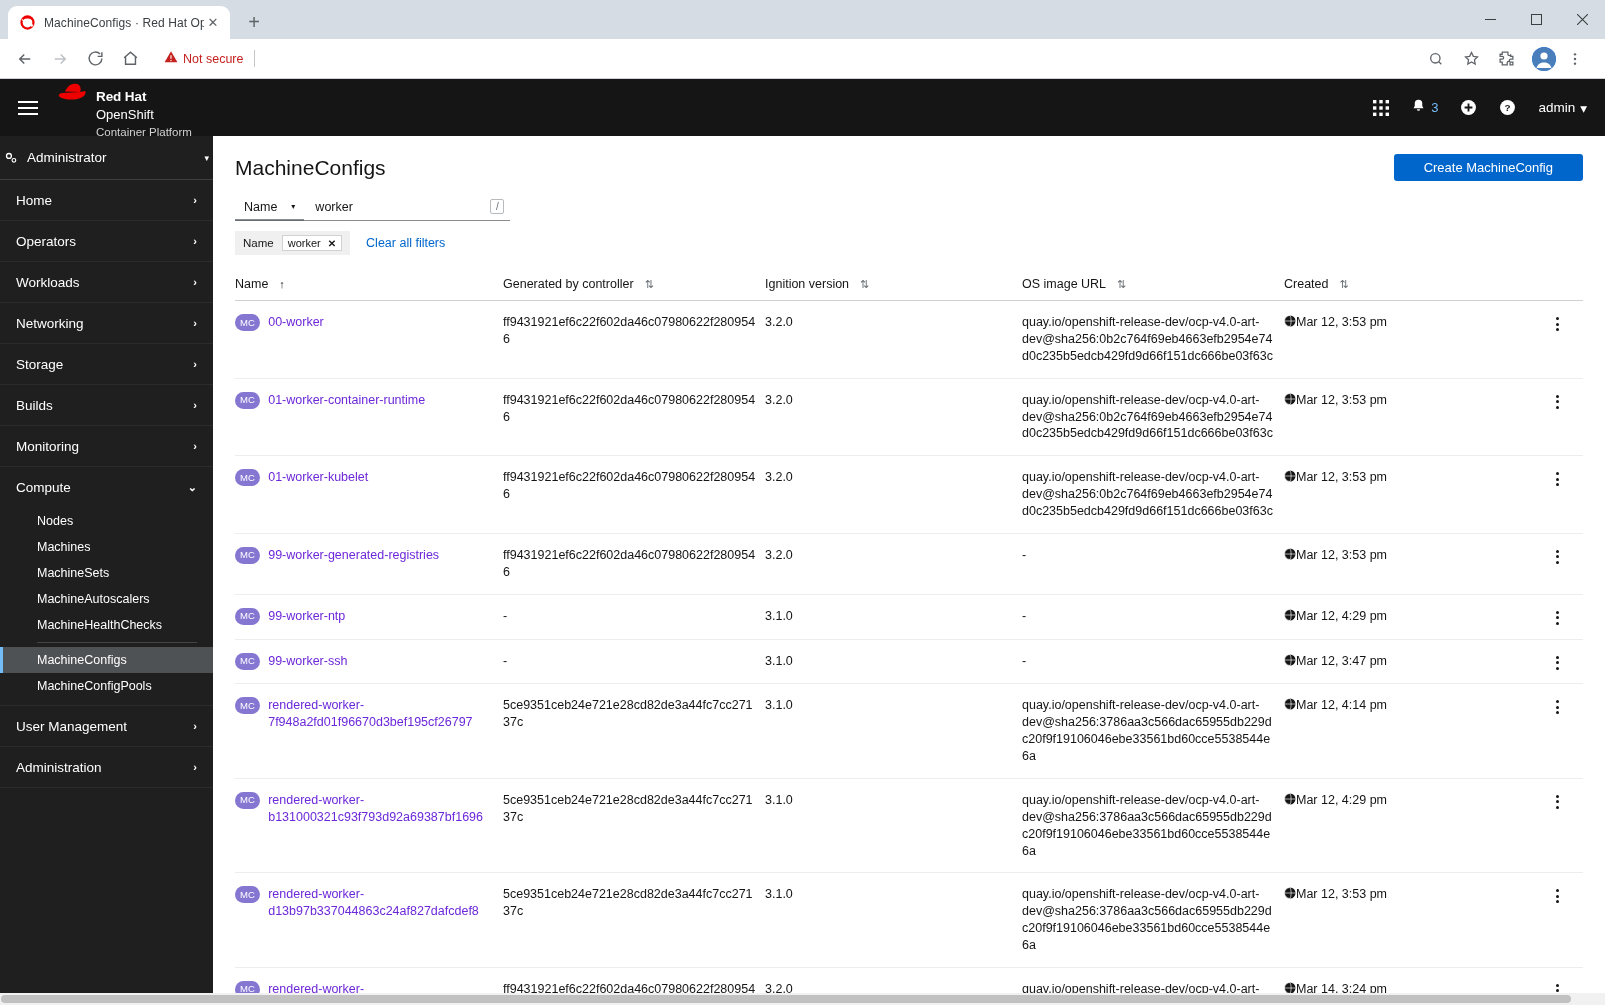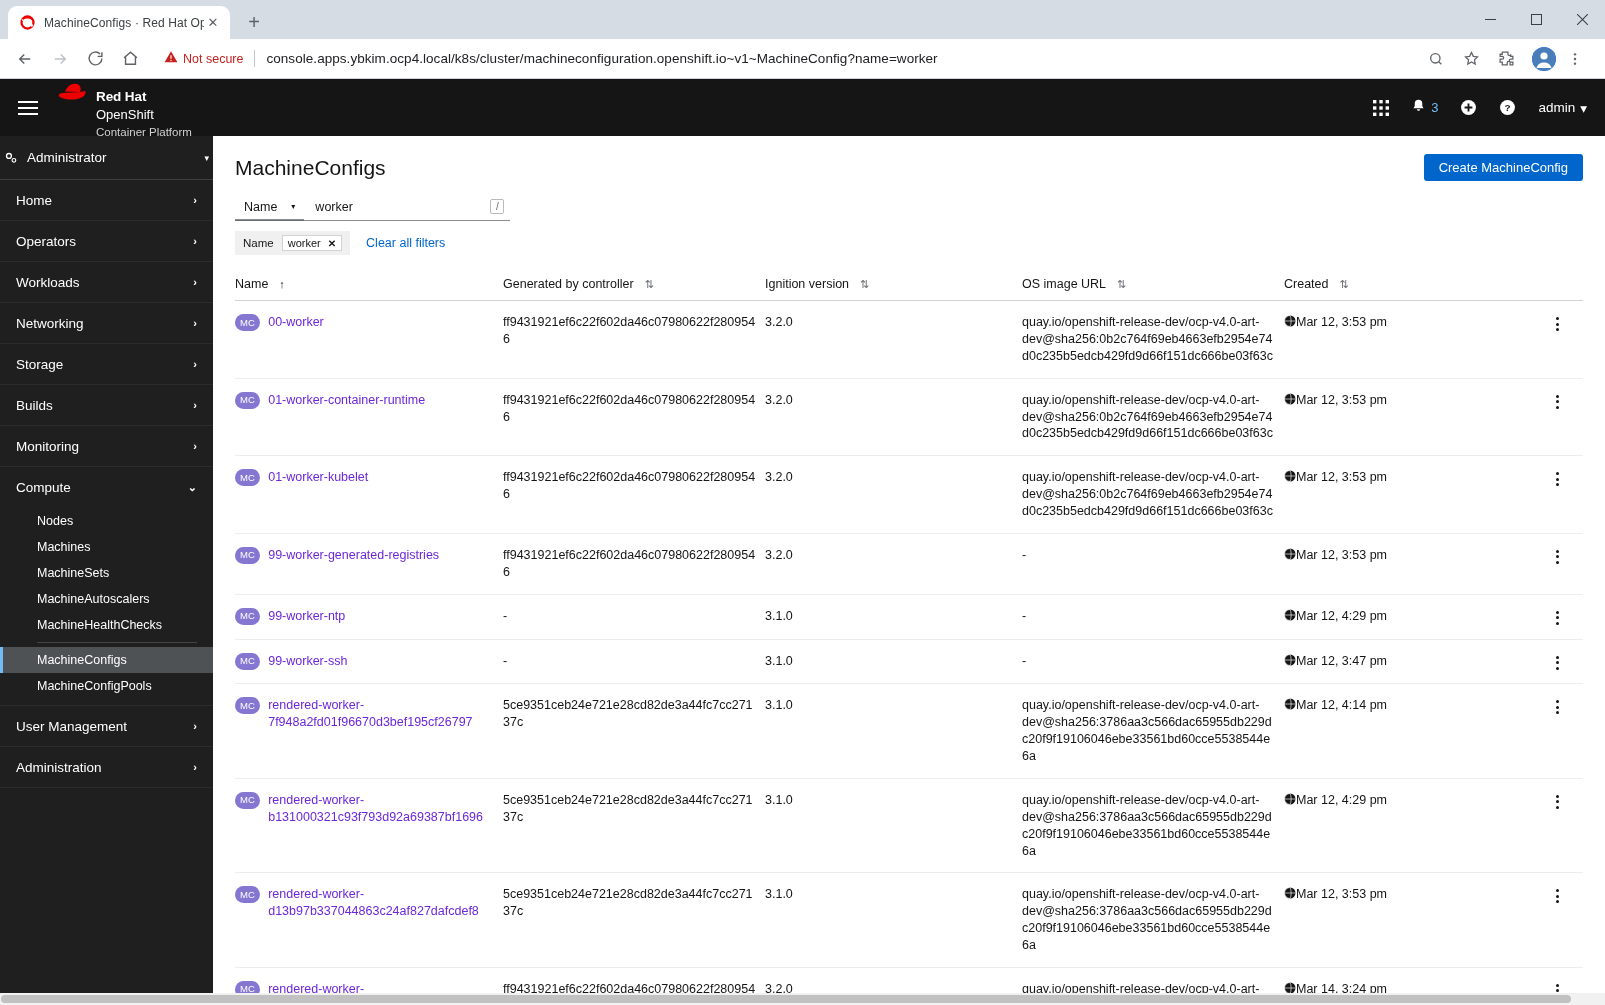--- a/index.html
+++ b/index.html
@@ -133,21 +133,21 @@
   }
   .sub-sep { height:1px; background:#444; margin: 4px 16px 4px 37px; }
   .nav-group-end { border-bottom: 1px solid #2b2b2b; margin-top: 6px; }
 
   
   .content { flex: 1; background: #fff; overflow: hidden; position: relative; padding: 0 22px; min-width:0; }
   .content-head { display: flex; align-items: center; padding: 18px 0 12px; }
   .page-title { font-size: 21px; color: #151515; font-weight: normal; margin: 0; }
   .create-btn {
     margin-left: auto; background: #0066cc; color: #fff; border: none;
-    font-size: 13px; padding: 6px 15px; border-radius: 3px; cursor: pointer;
+    font-size: 13px; padding: 6px 30px; border-radius: 3px; cursor: pointer;
     font-family: "Liberation Sans", sans-serif;
   }
 
   .filter-row { display: flex; align-items: center; padding-bottom: 10px; }
   .filter-select {
     height: 28px; min-width: 62px; border: 1px solid #8a8d90; border-width: 0 0 1px 0;
     border-bottom: 1px solid #6a6e73; background: #fff; display: flex; align-items: center;
     padding: 0 9px; font-size: 12.5px; color: #151515; gap: 14px;
     box-shadow: inset 0 -1px 0 0 #8a8d90;
   }
@@ -287,21 +287,20 @@
         <span>
           <svg width="14" height="14" viewBox="0 0 24 24" fill="#c5221f">
               <path d="M12 2 L23 21 H1 Z"></path>
               <path d="M12 9v6" stroke="#fff" stroke-width="2"></path>
               <circle cx="12" cy="18" r="1.1" fill="#fff"></circle>
             </svg>
         </span>
         <span>Not secure</span>
       </span>
       <span class="omnibox-sep"></span>
-      <span class="urltext">console.apps.ybkim.ocp4.local/k8s/cluster/machineconfiguration.openshift.io~v1~MachineConfig?name=worker</span>
     </div>
 
     <div class="tb-right">
       <div class="tb-btn">
         <svg width="16" height="16" viewBox="0 0 24 24" fill="none" stroke="currentColor" stroke-width="2">
             <circle cx="11" cy="11" r="7"></circle>
             <path d="M20 20l-4.4-4.4"></path>
           </svg>
       </div>
       <div class="tb-btn">

